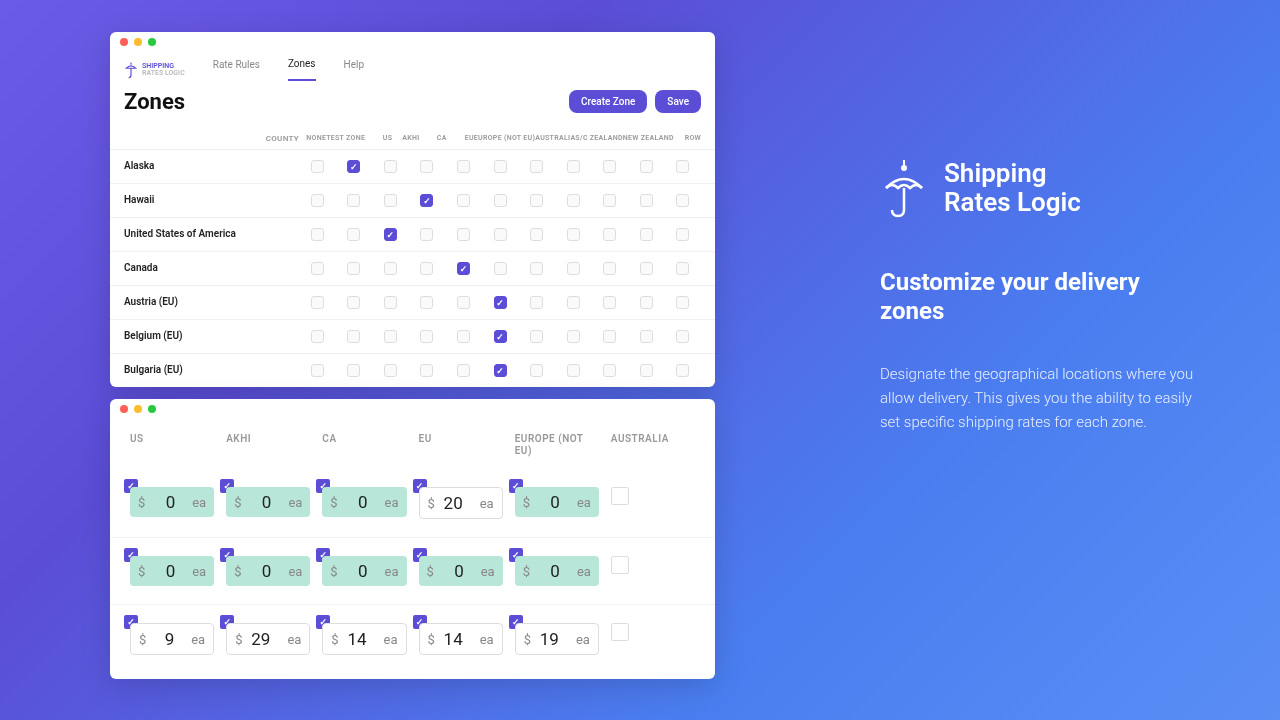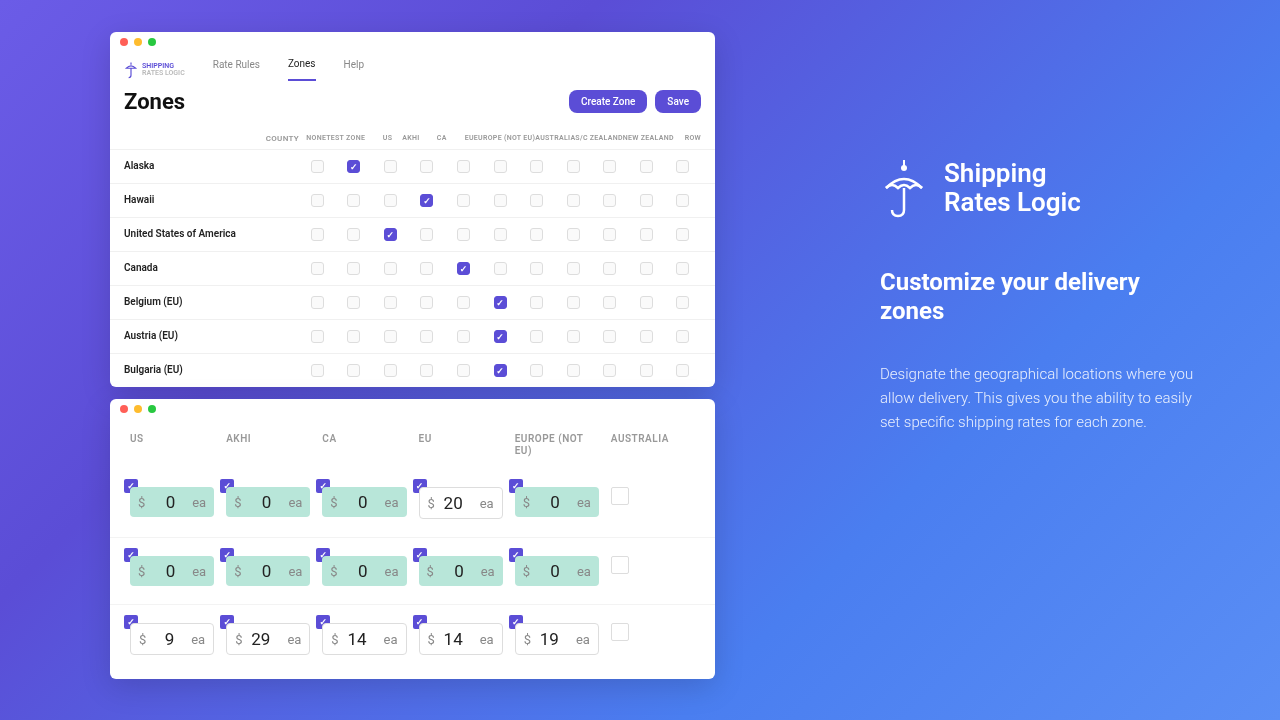--- a/index.html
+++ b/index.html
@@ -245,59 +245,59 @@
               </div>
               <div class="chk">
                 <div class="cb"></div>
               </div>
               <div class="chk">
                 <div class="cb"></div>
               </div>
             </div>
           </div>
           <div class="zone-row">
+            <div class="county">Austria (EU)</div>
+            <div class="checks">
+              <div class="chk">
+                <div class="cb"></div>
+              </div>
+              <div class="chk">
+                <div class="cb"></div>
+              </div>
+              <div class="chk">
+                <div class="cb"></div>
+              </div>
+              <div class="chk">
+                <div class="cb"></div>
+              </div>
+              <div class="chk">
+                <div class="cb"></div>
+              </div>
+              <div class="chk">
+                <div class="cb on"></div>
+              </div>
+              <div class="chk">
+                <div class="cb"></div>
+              </div>
+              <div class="chk">
+                <div class="cb"></div>
+              </div>
+              <div class="chk">
+                <div class="cb"></div>
+              </div>
+              <div class="chk">
+                <div class="cb"></div>
+              </div>
+              <div class="chk">
+                <div class="cb"></div>
+              </div>
+            </div>
+          </div>
+          <div class="zone-row">
             <div class="county">Belgium (EU)</div>
-            <div class="checks">
-              <div class="chk">
-                <div class="cb"></div>
-              </div>
-              <div class="chk">
-                <div class="cb"></div>
-              </div>
-              <div class="chk">
-                <div class="cb"></div>
-              </div>
-              <div class="chk">
-                <div class="cb"></div>
-              </div>
-              <div class="chk">
-                <div class="cb"></div>
-              </div>
-              <div class="chk">
-                <div class="cb on"></div>
-              </div>
-              <div class="chk">
-                <div class="cb"></div>
-              </div>
-              <div class="chk">
-                <div class="cb"></div>
-              </div>
-              <div class="chk">
-                <div class="cb"></div>
-              </div>
-              <div class="chk">
-                <div class="cb"></div>
-              </div>
-              <div class="chk">
-                <div class="cb"></div>
-              </div>
-            </div>
-          </div>
-          <div class="zone-row">
-            <div class="county">Austria (EU)</div>
             <div class="checks">
               <div class="chk">
                 <div class="cb"></div>
               </div>
               <div class="chk">
                 <div class="cb"></div>
               </div>
               <div class="chk">
                 <div class="cb"></div>
               </div>

